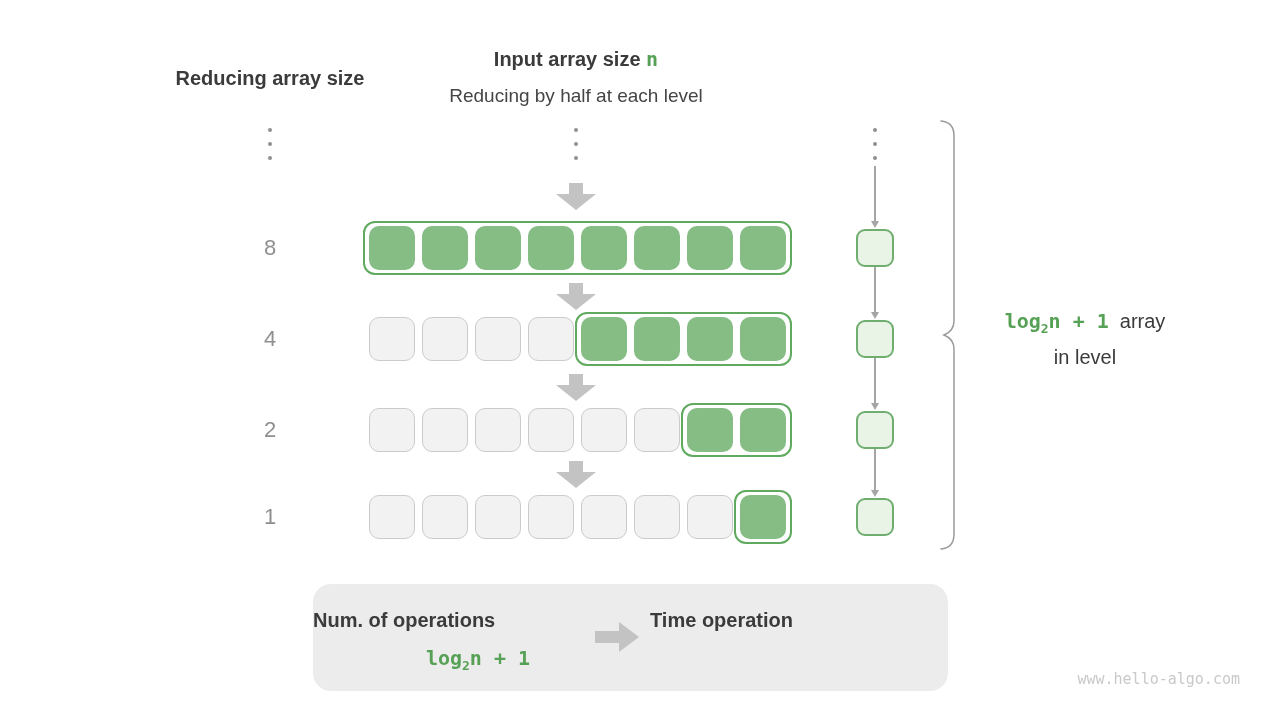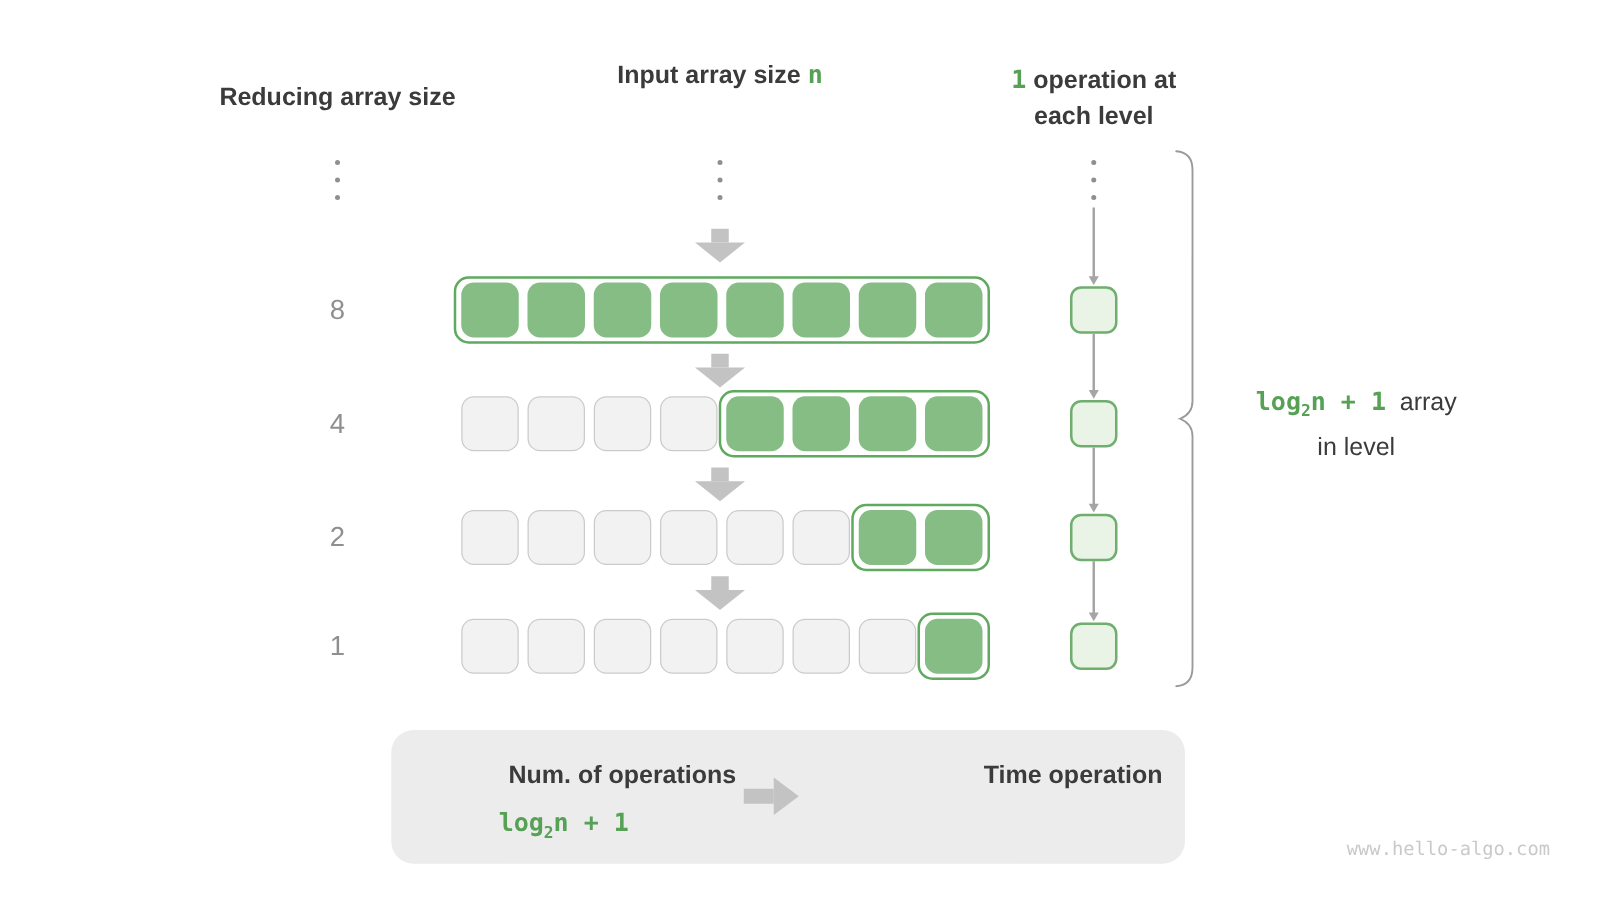--- a/index.html
+++ b/index.html
@@ -19,43 +19,40 @@
   .cell.gray{background:var(--gray-cell-fill);border:1.5px solid var(--gray-cell-border);}
   .ops-box{position:absolute;width:38px;height:38px;border-radius:9px;box-sizing:border-box;
            background:var(--light-green-fill);border:2px solid var(--light-green-border);}
   .dot{width:4px;height:4px;border-radius:50%;background:var(--muted-label);margin-bottom:10px;}
   .thin-line{position:absolute;width:1.4px;background:var(--thin-arrow);}
   .thin-head{position:absolute;width:0;height:0;border-left:4.5px solid transparent;border-right:4.5px solid transparent;border-top:7px solid var(--thin-arrow);}
   .blk-shaft{position:absolute;background:var(--block-arrow);}
   .blk-head-down{position:absolute;width:0;height:0;border-left:20px solid transparent;border-right:20px solid transparent;border-top:16px solid var(--block-arrow);}
   .blk-head-right{position:absolute;width:0;height:0;border-top:15px solid transparent;border-bottom:15px solid transparent;border-left:20px solid var(--block-arrow);}
   .summary{position:absolute;left:313px;top:584px;width:635px;height:107px;background:var(--summary-bg);border-radius:18px;}
-  .sum-title{position:absolute;font-size:20px;font-weight:700;color:var(--dark-text);text-align:right;line-height:24px;}
-  .sum-val{position:absolute;font-size:20px;font-weight:700;text-align:center;line-height:24px;}
+  .sum-title{position:absolute;font-size:20px;font-weight:700;color:var(--dark-text);text-align:left;line-height:24px;}
+  .sum-val{position:absolute;font-size:20px;font-weight:700;text-align:center;line-height:24px;margin-left:27px;}
   .teal{color:var(--teal-text);}
   .teal-code{font-family:"DejaVu Sans Mono",monospace;font-weight:700;color:var(--teal-text);}
   .watermark{position:absolute;left:1020px;top:670px;width:220px;text-align:right;
              font-family:"DejaVu Sans Mono",monospace;font-size:15px;color:var(--watermark-text);}
   .brace-label{position:absolute;left:975px;top:307px;width:220px;text-align:center;font-size:20px;color:var(--dark-text);line-height:28px;}
 </style>
 </head>
 <body>
 
 <div class="canvas">
 
   <div class="abs hdr" style="left:120px;top:64px;width:300px;">Reducing array size</div>
 
   <div class="abs hdr" style="left:426px;top:45px;width:300px;">
     <span>Input array size </span><span class="green-code">n</span>
   </div>
+  <div class="abs sub" style="left:401px;top:85px;width:350px;">Reducing by half at each level</div>
 
-  <div class="abs hdr" style="left:775px;top:49px;width:200px;">
-    <span class="green-code">1</span><span> operation at</span><br>
-    <span>each level</span>
-  </div>
 
   <div id="gen-layer">
       <div class="abs" style="left: 268px; top: 128px;">
         <div class="dot"></div>
         <div class="dot"></div>
         <div class="dot"></div>
       </div>
       <div class="abs" style="left: 574px; top: 128px;">
         <div class="dot"></div>
         <div class="dot"></div>

